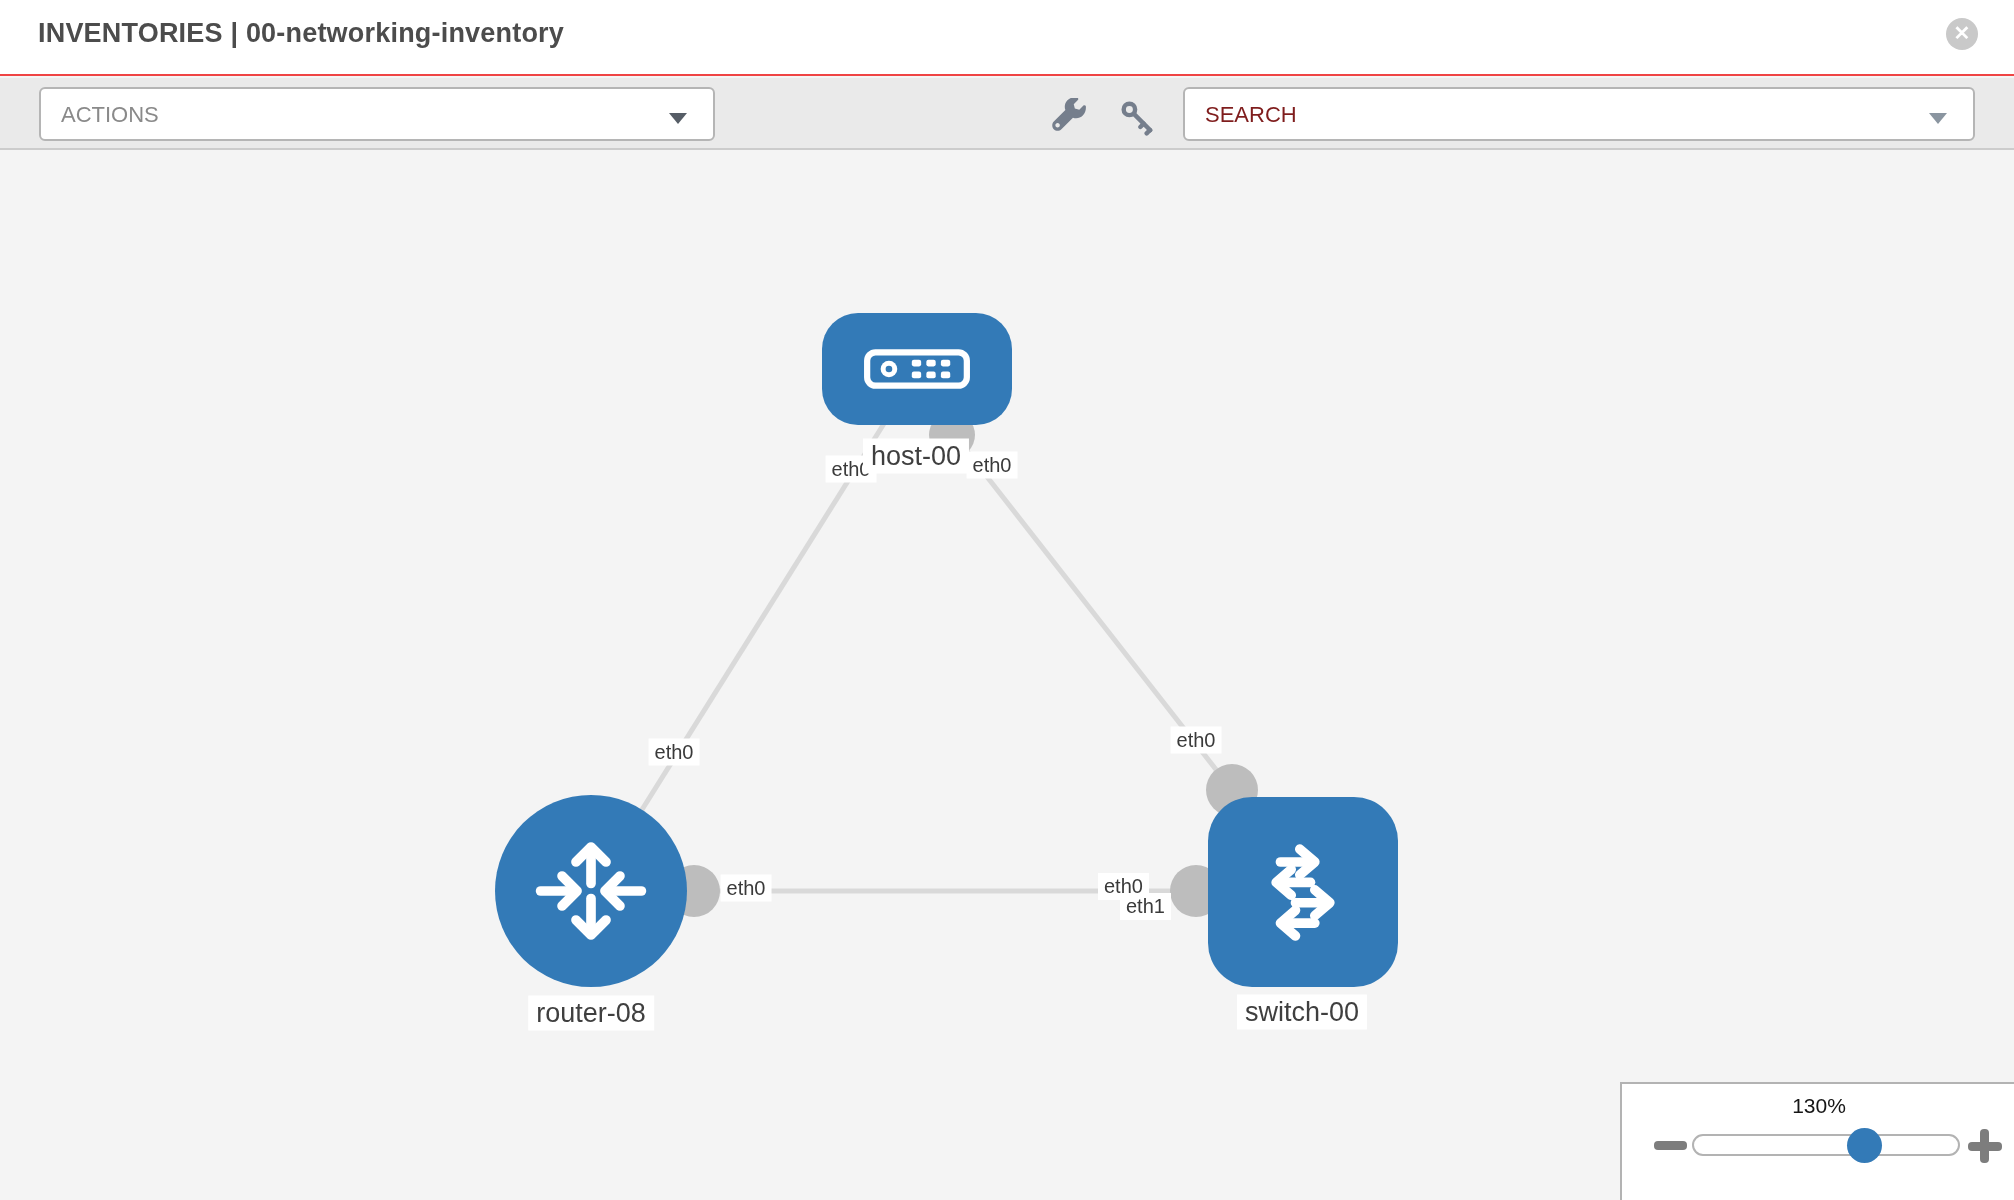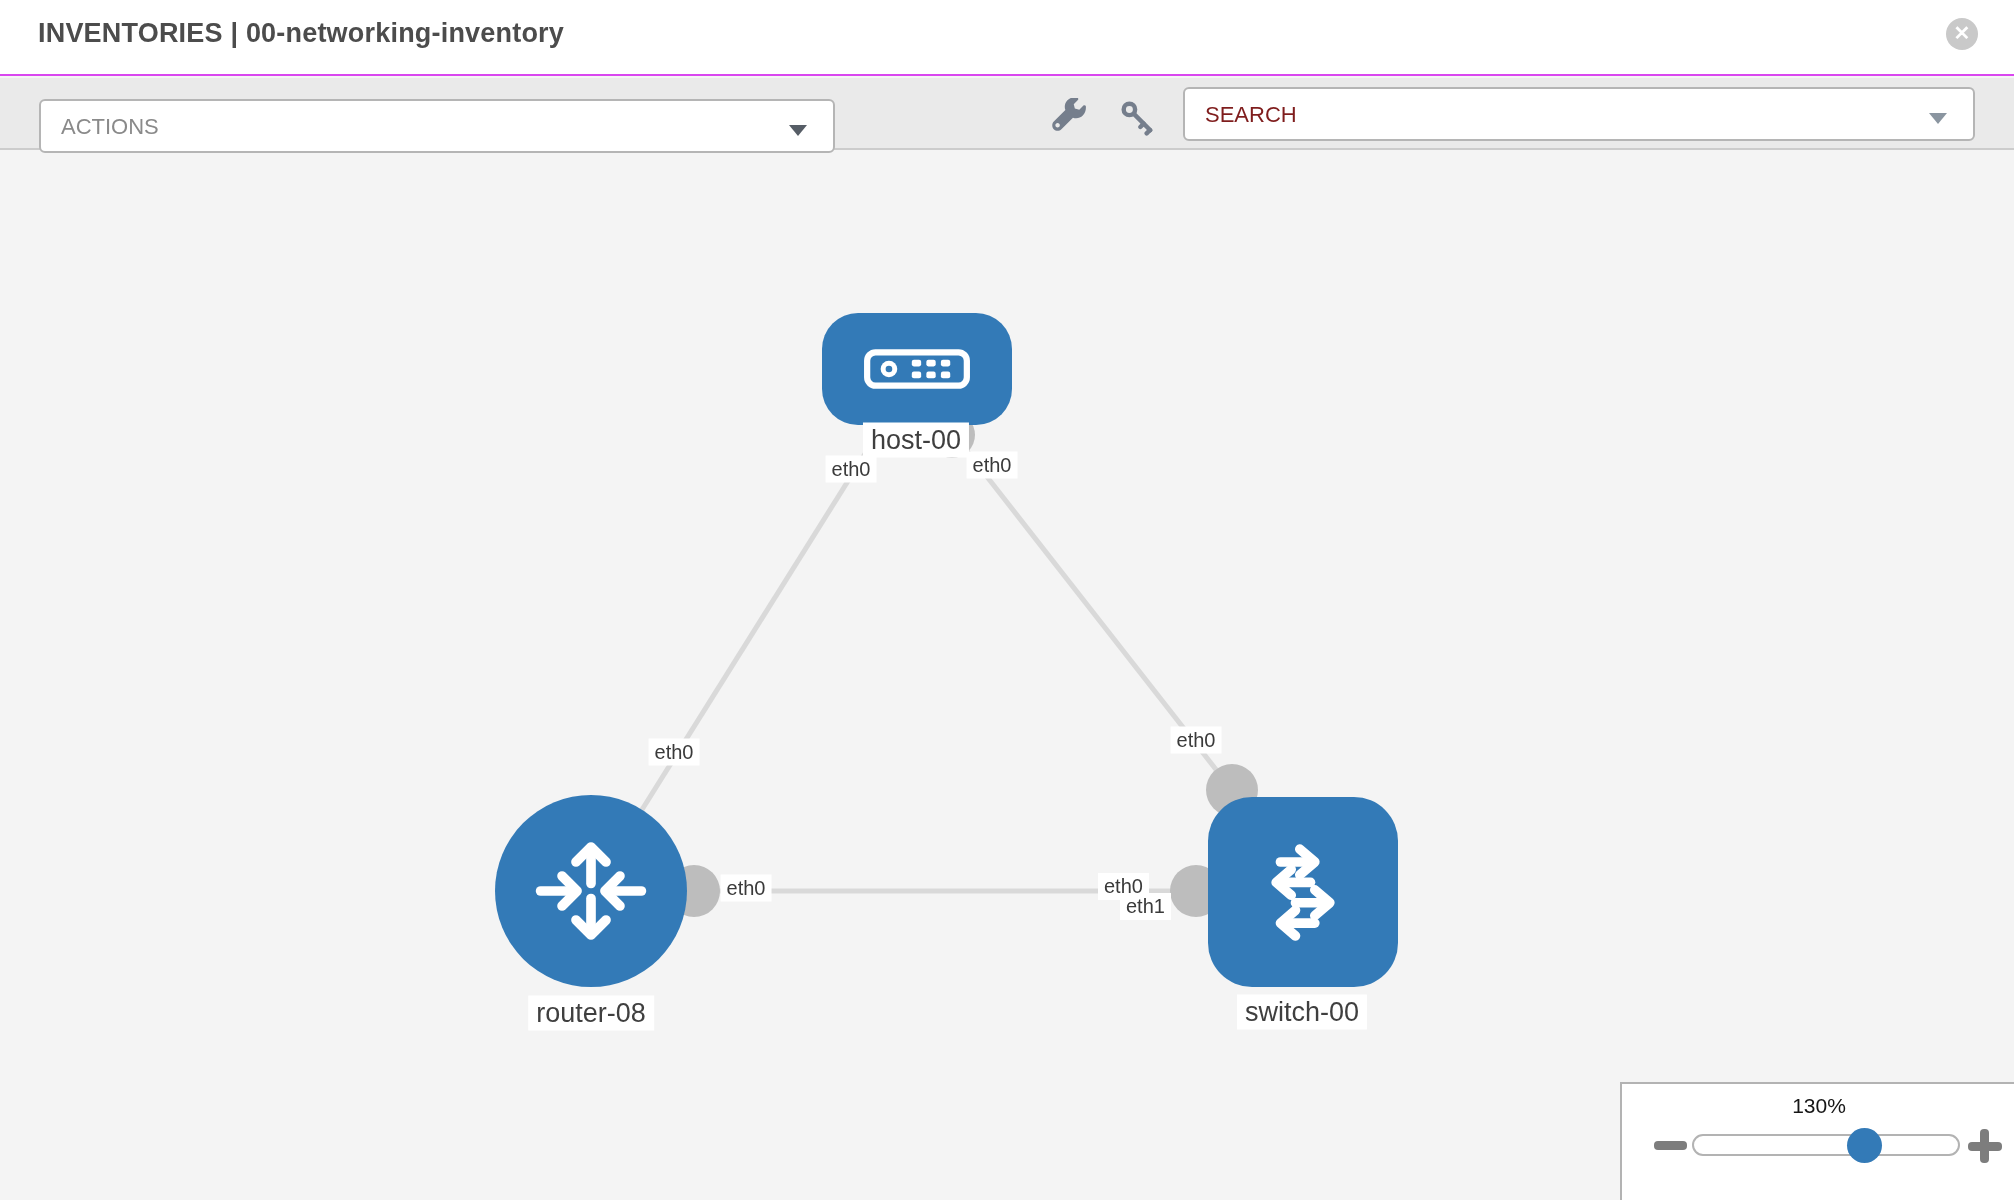--- a/index.html
+++ b/index.html
@@ -1,21 +1,21 @@
 <!DOCTYPE html>
 <html><head>
 <meta charset="utf-8">
 <style>
   * { margin:0; padding:0; box-sizing:border-box; }
   html,body { width:2014px; height:1200px; }
   body { font-family:"Liberation Sans", sans-serif; background:#fff; }
   #app { position:relative; width:2014px; height:1200px; overflow:hidden; background:#f4f4f4; }
 
   
-  .header { position:absolute; left:0; top:0; width:2014px; height:76px; background:#ffffff; border-bottom:2px solid #d946ef; z-index:20; }
+  .header { position:absolute; left:0; top:0; width:2014px; height:76px; background:#ffffff; border-bottom:2px solid #ef4444; z-index:20; }
   .header-title { position:absolute; left:38px; top:18px; font-size:27px; font-weight:bold; color:#4c4c4c; letter-spacing:0.2px; }
   .close-btn { position:absolute; left:1946px; top:18px; width:32px; height:32px; border-radius:50%; background:#c9c9c9; cursor:pointer; }
   .close-btn .x { position:absolute; left:0; top:0; width:32px; height:32px; line-height:31px; text-align:center; color:#ffffff; font-size:20px; font-weight:bold; }
 
   
   .toolbar { position:absolute; left:0; top:78px; width:2014px; height:72px; background:#eaeaea; border-bottom:2px solid #cccccc; z-index:20; }
   .select-box { position:absolute; top:9px; height:54px; background:#ffffff; border:2px solid #b5b5b5; border-radius:6px; cursor:pointer; }
   .select-box .sel-label { position:absolute; left:20px; top:13px; font-size:22px; color:#7f1d1d; }
   .caret { position:absolute; right:26px; top:24px; width:0; height:0; border-left:9px solid transparent; border-right:9px solid transparent; border-top:11px solid #565d66; }
   .caret.light { border-top-color:#8a95a0; }
@@ -49,21 +49,21 @@
 <div id="app">
 
   <div class="header">
     <div class="header-title">INVENTORIES | 00-networking-inventory</div>
     <div class="close-btn">
       <div class="x">✕</div>
     </div>
   </div>
 
   <div class="toolbar">
-    <div class="select-box" style="left:39px; width:796px;margin-top:12px;">
+    <div class="select-box" style="left:39px; width:676px;">
       <span class="sel-label" style="color:#8a8a8a;">ACTIONS</span>
       <span class="caret"></span>
     </div>
 
     <div class="tool-ico" style="left:1050px;">
       <svg width="38" height="38" viewBox="0 0 24 24">
         <path fill="#757e8c" fill-rule="evenodd" d="M22.6 5.1c-.2-.6-1-.8-1.5-.3l-2.6 2.6-2.8-.7-.7-2.8 2.6-2.6c.5-.5.3-1.3-.4-1.5C15.3-.8 12.7-.3 11 1.4 9.4 3 8.9 5.5 9.7 7.6l-7.3 7.3c-1.3 1.3-1.3 3.5 0 4.8 1.3 1.3 3.5 1.3 4.8 0l7.3-7.3c2.1.8 4.6.3 6.2-1.3 1.7-1.7 2.2-4.2 1.9-6zM4.8 18.6c-.8 0-1.4-.6-1.4-1.4 0-.8.6-1.4 1.4-1.4.8 0 1.4.6 1.4 1.4 0 .8-.6 1.4-1.4 1.4z"></path>
       </svg>
     </div>
 
@@ -143,21 +143,21 @@
     </div>
 
     <span class="if-label if-center" style="left:851px; top:317px;">eth0</span>
     <span class="if-label if-center" style="left:674px; top:600px;">eth0</span>
     <span class="if-label if-center" style="left:992px; top:313px;">eth0</span>
     <span class="if-label if-center" style="left:1196px; top:588px;">eth0</span>
     <span class="if-label if-center" style="left:746px; top:736px;">eth0</span>
     <span class="if-label" style="left:1098px; top:721px;">eth0</span>
     <span class="if-label" style="left:1120px; top:741px;">eth1</span>
 
-    <span class="node-label" style="left:916px; top:288px;">host-00</span>
+    <span class="node-label" style="left:916px; top:304px;">host-00</span>
     <span class="node-label" style="left:591px; top:861px;">router-08</span>
     <span class="node-label" style="left:1302px; top:860px;">switch-00</span>
   </div>
 
   <div class="zoom-panel">
     <div class="zoom-level">130%</div>
     <div class="zoom-minus"></div>
     <div class="zoom-track"></div>
     <div class="zoom-handle"></div>
     <div class="zoom-plus-h"></div>

